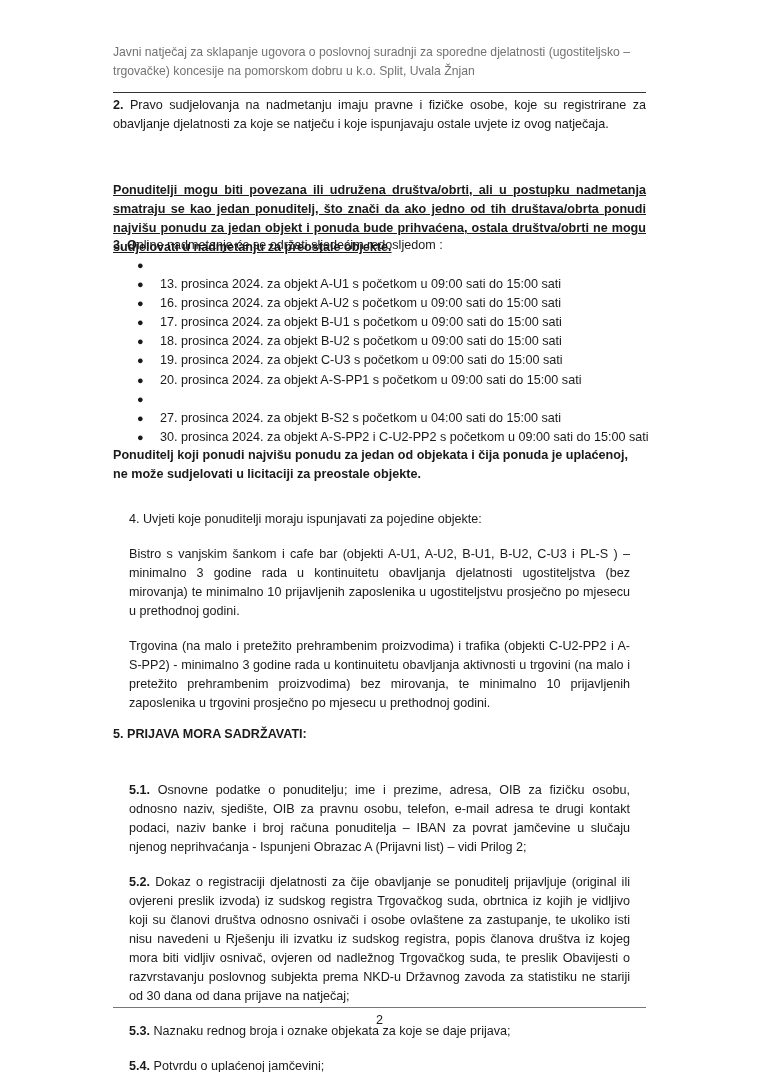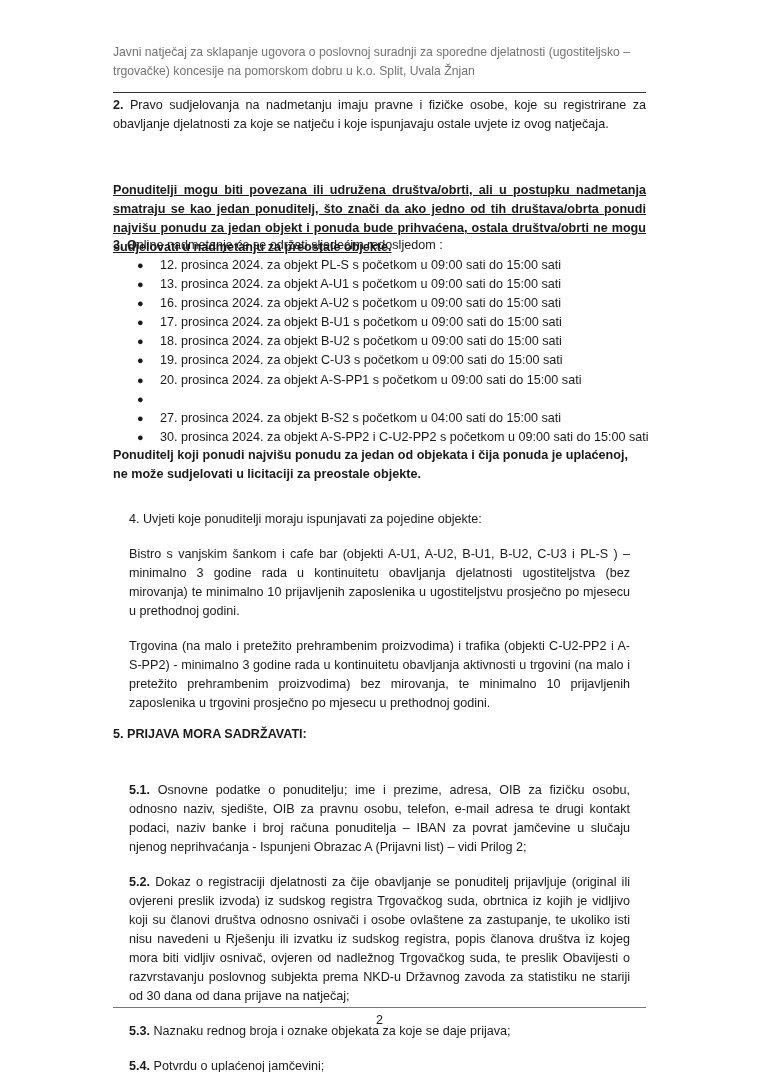--- a/index.html
+++ b/index.html
@@ -32,21 +32,21 @@
   </div>
 
   <div class="body-text justify bu" style="top:149px;margin-top:32px;">Ponuditelji  mogu biti povezana ili udružena društva/obrti, ali u postupku nadmetanja smatraju se kao jedan ponuditelj, što znači da ako jedno od tih društava/obrta ponudi najvišu ponudu za jedan objekt i ponuda bude prihvaćena, ostala društva/obrti ne mogu sudjelovati u nadmetanju za preostale objekte.</div>
 
   <div class="body-text" style="top:236px;">
     <span class="b">3. O</span><span>nline nadmetanje će se održati sljedećim redosljedom :</span>
   </div>
 
   <div class="body-text" style="top:256px;">
     <ul class="sched">
-      <li><span class="bullet">●</span><span>12. prosinca 2024. za objekt PL-S s početkom u 09:00 sati do 15:00 sati</span></li>
+      <li><span class="bullet">●</span></li>
       <li><span class="bullet">●</span><span>13. prosinca 2024. za objekt A-U1 s početkom u 09:00 sati do 15:00 sati</span></li>
       <li><span class="bullet">●</span><span>16. prosinca 2024. za objekt A-U2 s početkom u 09:00 sati do 15:00 sati</span></li>
       <li><span class="bullet">●</span><span>17. prosinca 2024. za objekt B-U1 s početkom u 09:00 sati do 15:00 sati</span></li>
       <li><span class="bullet">●</span><span>18. prosinca 2024. za objekt B-U2 s početkom u 09:00 sati do 15:00 sati</span></li>
       <li><span class="bullet">●</span><span>19. prosinca 2024. za objekt C-U3 s početkom u 09:00 sati do 15:00 sati</span></li>
       <li><span class="bullet">●</span><span>20. prosinca 2024. za objekt A-S-PP1 s početkom u 09:00 sati do 15:00 sati</span></li>
       <li><span class="bullet">●</span></li>
       <li><span class="bullet">●</span><span>27. prosinca 2024. za objekt B-S2 s početkom u 04:00 sati do 15:00 sati</span></li>
       <li><span class="bullet">●</span><span>30. prosinca 2024. za objekt A-S-PP2 i C-U2-PP2 s početkom u 09:00 sati do 15:00 sati</span></li>
     </ul>

